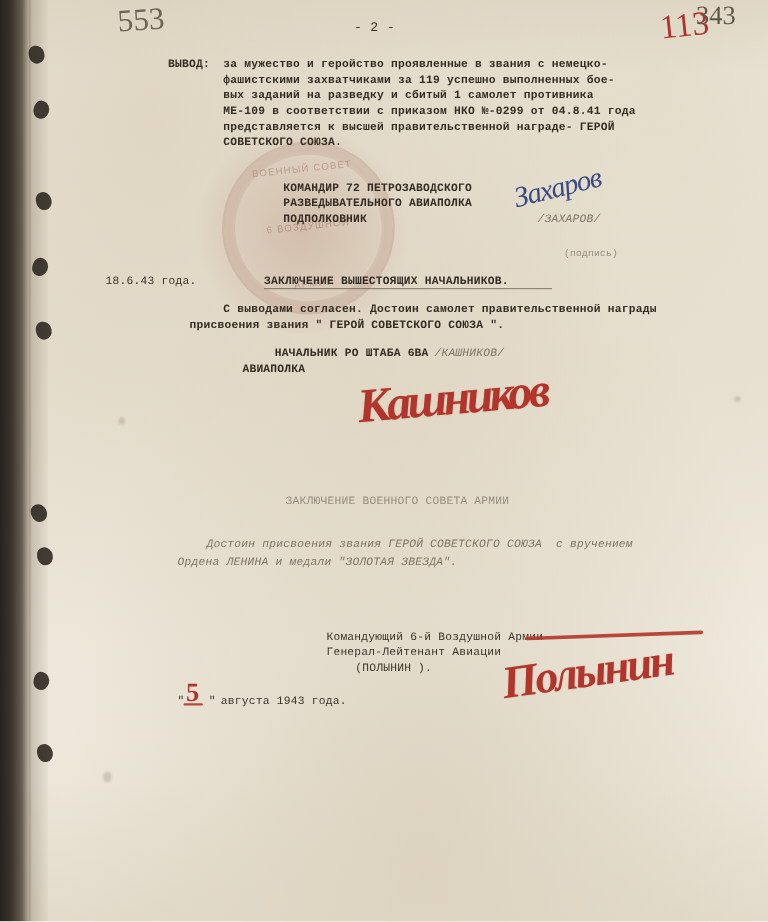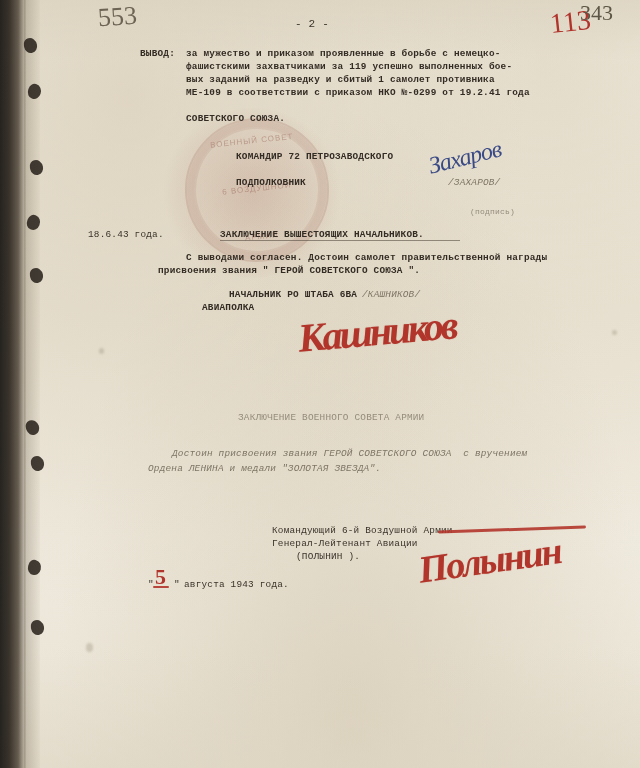--- a/index.html
+++ b/index.html
@@ -190,27 +190,29 @@
 
   <div class="stamp-smear" style="left:162px; top:108px; width:180px; height:170px;"></div>
   <div class="stamp" style="left:185px; top:118px;">
     <div class="st-txt" style="top:16px;">ВОЕННЫЙ СОВЕТ</div>
     <div class="st-txt" style="top:64px;">6 ВОЗДУШНОЙ</div>
     <div class="st-txt" style="top:112px;">АРМИИ</div>
   </div>
 
   <div class="tw b" style="left:140px; top:47px;">ВЫВОД:</div>
 
-  <div class="tw b" style="left:186px; top:47px;">за мужество и приказом проявленные в борьбе с немецко-</div>
+  <div class="tw b" style="left:186px; top:47px;">за мужество и геройство проявленные в звания с немецко-</div>
   <div class="tw b" style="left:186px; top:60px;text-align:center;">фашистскими захватчиками за 119 успешно выполненных бое-</div>
   <div class="tw b" style="left:186px; top:73px;">вых заданий на разведку и сбитый 1 самолет противника</div>
-  <div class="tw b" style="left:186px; top:86px;">МЕ-109 в соответствии с приказом НКО №-0299 от 19.2.41 года</div>
+  <div class="tw b" style="left:186px; top:86px;">МЕ-109 в соответствии с приказом НКО №-0299 от 04.8.41 года</div>
+  <div class="tw b" style="left:186px; top:99px;">представляется к высшей правительственной награде- ГЕРОЙ</div>
   <div class="tw b" style="left:186px; top:112px;">СОВЕТСКОГО СОЮЗА.</div>
 
   <div class="tw b" style="left:236px; top:150px;">КОМАНДИР 72 ПЕТРОЗАВОДСКОГО</div>
+  <div class="tw b" style="left:236px; top:163px;">РАЗВЕДЫВАТЕЛЬНОГО АВИАПОЛКА</div>
   <div class="tw b" style="left:236px; top:176px;">ПОДПОЛКОВНИК</div>
 
   <div class="tw faint" style="left:448px; top:176px;">/ЗАХАРОВ/</div>
 
   <div class="sig-blue" style="left:428px; top:144px; font-size:24px; transform:rotate(-14deg); letter-spacing:-1px;">Захаров</div>
 
   <div class="tw vfaint" style="left:470px; top:205px; font-size:8px;">(подпись)</div>
 
   <div class="tw" style="left:88px; top:204px;margin-top:24px;">18.6.43 года.</div>
 

